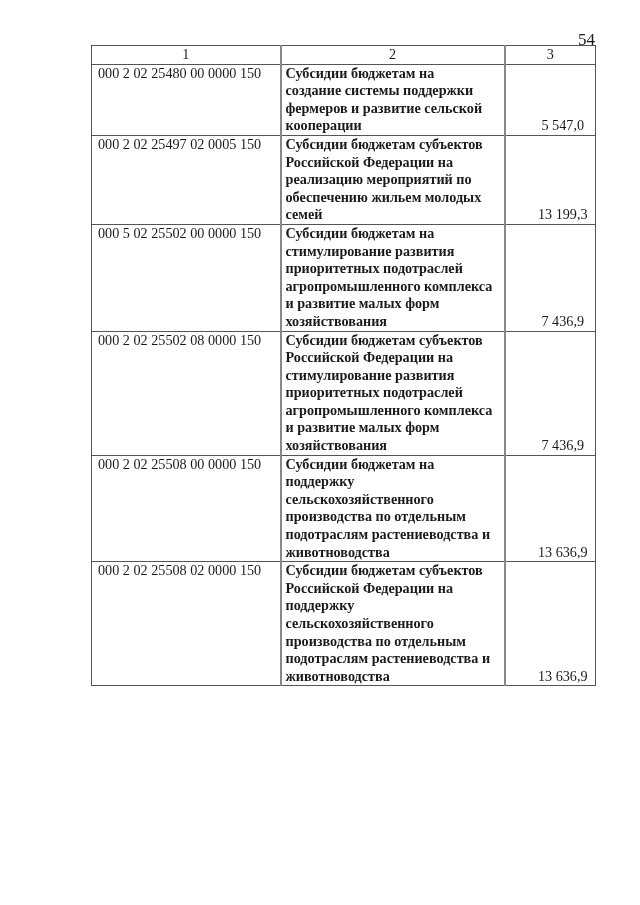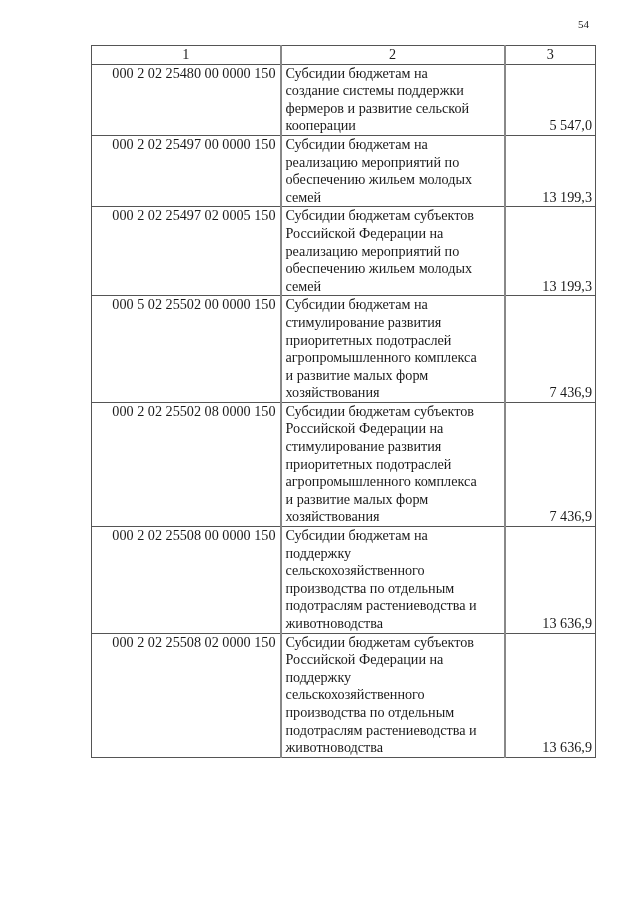--- a/index.html
+++ b/index.html
@@ -1,28 +1,28 @@
 <!DOCTYPE html>
 <html><head>
 <meta charset="utf-8">
 <style>
   html, body { margin:0; padding:0; background:#ffffff; }
   body { width:640px; height:905px; position:relative; overflow:hidden;
          font-family:"Liberation Serif", "DejaVu Serif", serif; color:#1a1a1a; }
-  .page-num { position:absolute; left:578px; top:18px; font-size:11px; }
+  .page-num { position:absolute; left:578px; top:30px; font-size:17px; }
   table { position:absolute; left:91px; top:45px; border-collapse:collapse;
           table-layout:fixed; width:504px; font-size:14.2px; line-height:17.6px; }
   col.c1 { width:189px; } col.c2 { width:224px; } col.c3 { width:91px; }
   th, td { border:1px solid #555; padding:0 4px; vertical-align:top; }
   td.mid, th.mid { border-left:2px solid #888; border-right:2px solid #888; }
   th { font-weight:normal; text-align:center; height:17px; }
-  td.code { white-space:nowrap; padding-left:6px;text-align:right; }
+  td.code { white-space:nowrap; padding-left:6px; }
   td.desc { padding-left:4px; }
-  td.amt { text-align:right; vertical-align:bottom; padding-right:3px; white-space:nowrap;padding-left:28px; }
-  .ln { display:block; white-space:nowrap; }
+  td.amt { text-align:center; vertical-align:bottom; padding-right:3px; white-space:nowrap;padding-left:28px; }
+  .ln { display:block; white-space:nowrap;font-weight:bold; }
 </style>
 </head>
 <body>
 
 <div class="page-num">54</div>
 
 <table>
   <colgroup>
       <col class="c1">
       <col class="c2">
@@ -38,30 +38,20 @@
   <tbody id="tbody">
       <tr>
         <td class="code">000 2 02 25480 00 0000 150</td>
         <td class="desc mid">
           <span class="ln">Субсидии бюджетам на</span>
           <span class="ln">создание системы поддержки</span>
           <span class="ln">фермеров и развитие сельской</span>
           <span class="ln">кооперации</span>
         </td>
         <td class="amt">5 547,0</td>
-      </tr>
-      <tr>
-        <td class="code">000 2 02 25497 00 0000 150</td>
-        <td class="desc mid">
-          <span class="ln">Субсидии бюджетам на</span>
-          <span class="ln">реализацию мероприятий по</span>
-          <span class="ln">обеспечению жильем молодых</span>
-          <span class="ln">семей</span>
-        </td>
-        <td class="amt">13 199,3</td>
       </tr>
       <tr>
         <td class="code">000 2 02 25497 02 0005 150</td>
         <td class="desc mid">
           <span class="ln">Субсидии бюджетам субъектов</span>
           <span class="ln">Российской Федерации на</span>
           <span class="ln">реализацию мероприятий по</span>
           <span class="ln">обеспечению жильем молодых</span>
           <span class="ln">семей</span>
         </td>

